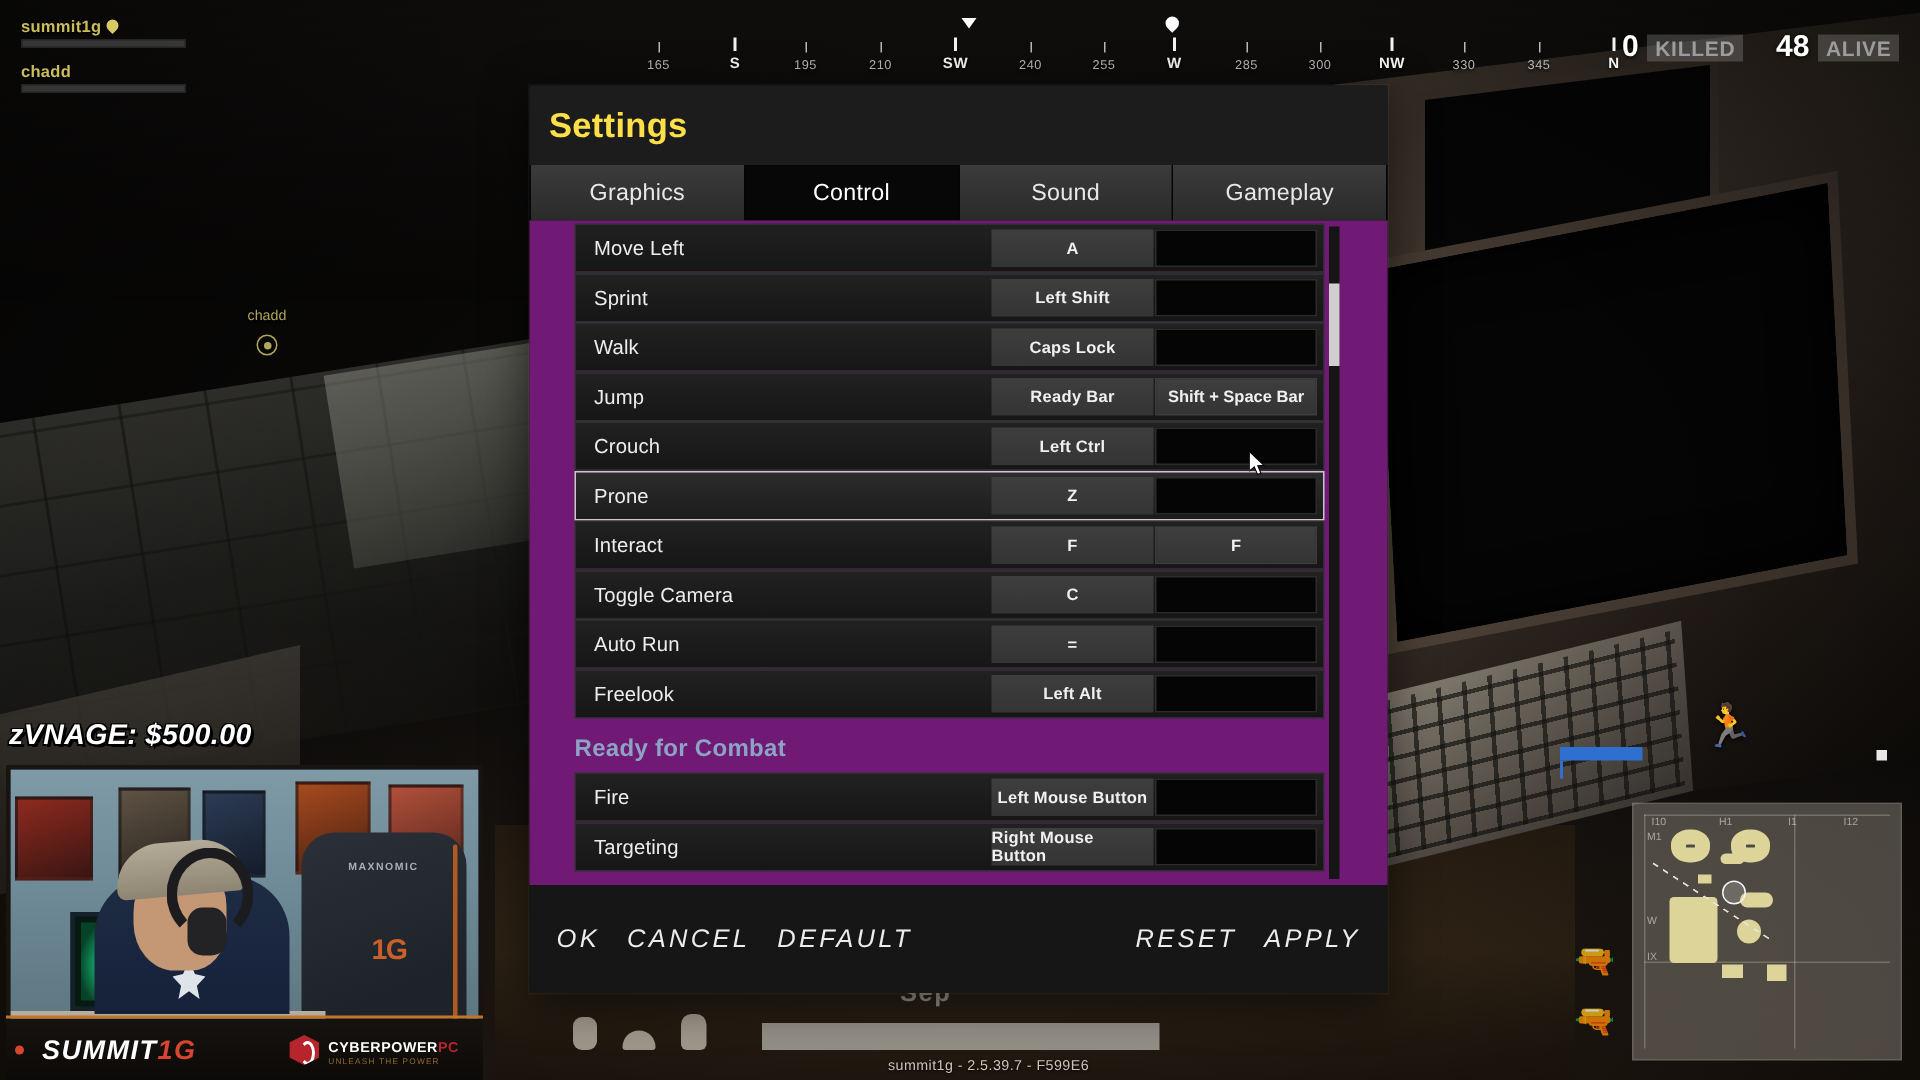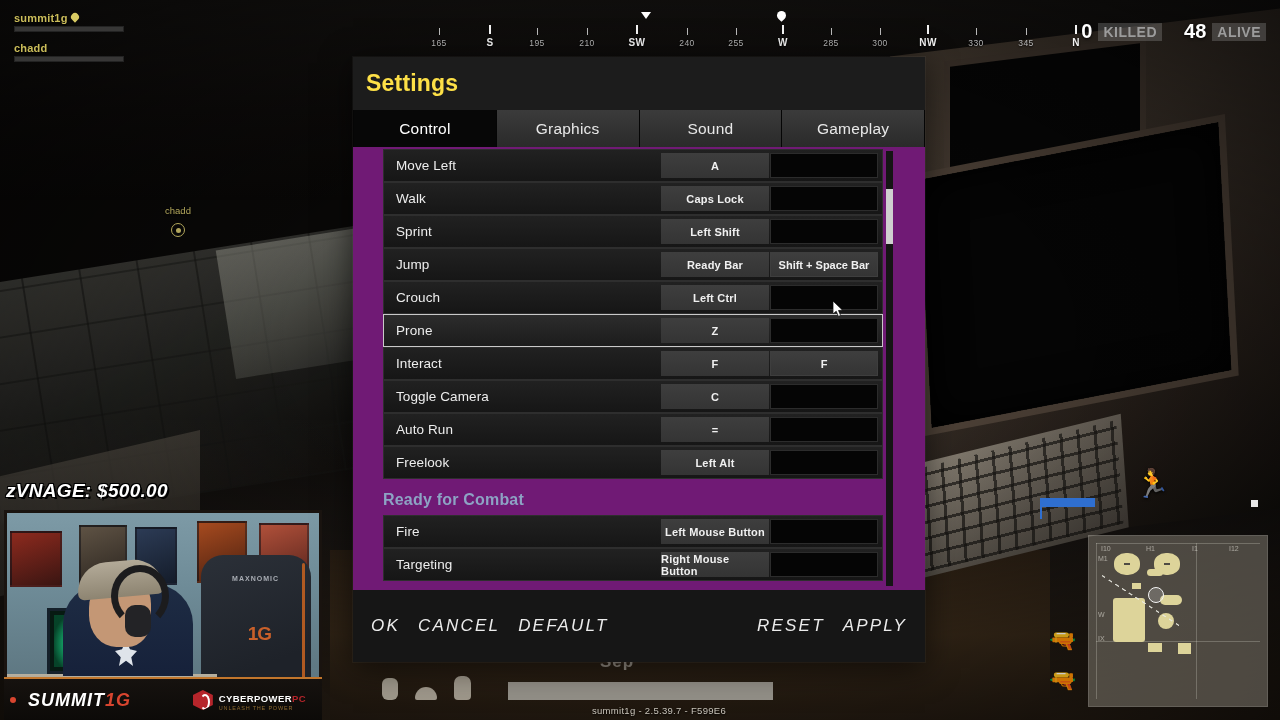--- a/index.html
+++ b/index.html
@@ -519,49 +519,49 @@
     </span>
   </span>
 </div>
 
 <div id="settings-dialog">
   <div class="dlg-header">
     <span class="dlg-title">Settings</span>
   </div>
 
   <div class="dlg-tabs" id="dlg-tabs">
+      <div class="dlg-tab">
+        <span>Graphics</span>
+      </div>
       <div class="dlg-tab active">
         <span>Control</span>
-      </div>
-      <div class="dlg-tab">
-        <span>Graphics</span>
       </div>
       <div class="dlg-tab">
         <span>Sound</span>
       </div>
       <div class="dlg-tab">
         <span>Gameplay</span>
       </div>
     </div>
 
   <div class="dlg-body">
     <div class="dlg-list" id="dlg-list">
         <div class="opt-row">
           <div class="opt-label">Move Left</div>
           <div class="opt-key">A</div>
           <div class="opt-key2"></div>
         </div>
         <div class="opt-row">
+          <div class="opt-label">Sprint</div>
+          <div class="opt-key">Left Shift</div>
+          <div class="opt-key2"></div>
+        </div>
+        <div class="opt-row">
           <div class="opt-label">Walk</div>
           <div class="opt-key">Caps Lock</div>
-          <div class="opt-key2"></div>
-        </div>
-        <div class="opt-row">
-          <div class="opt-label">Sprint</div>
-          <div class="opt-key">Left Shift</div>
           <div class="opt-key2"></div>
         </div>
         <div class="opt-row">
           <div class="opt-label">Jump</div>
           <div class="opt-key">Ready Bar</div>
           <div class="opt-key2 filled">Shift + Space Bar</div>
         </div>
         <div class="opt-row">
           <div class="opt-label">Crouch</div>
           <div class="opt-key">Left Ctrl</div>

